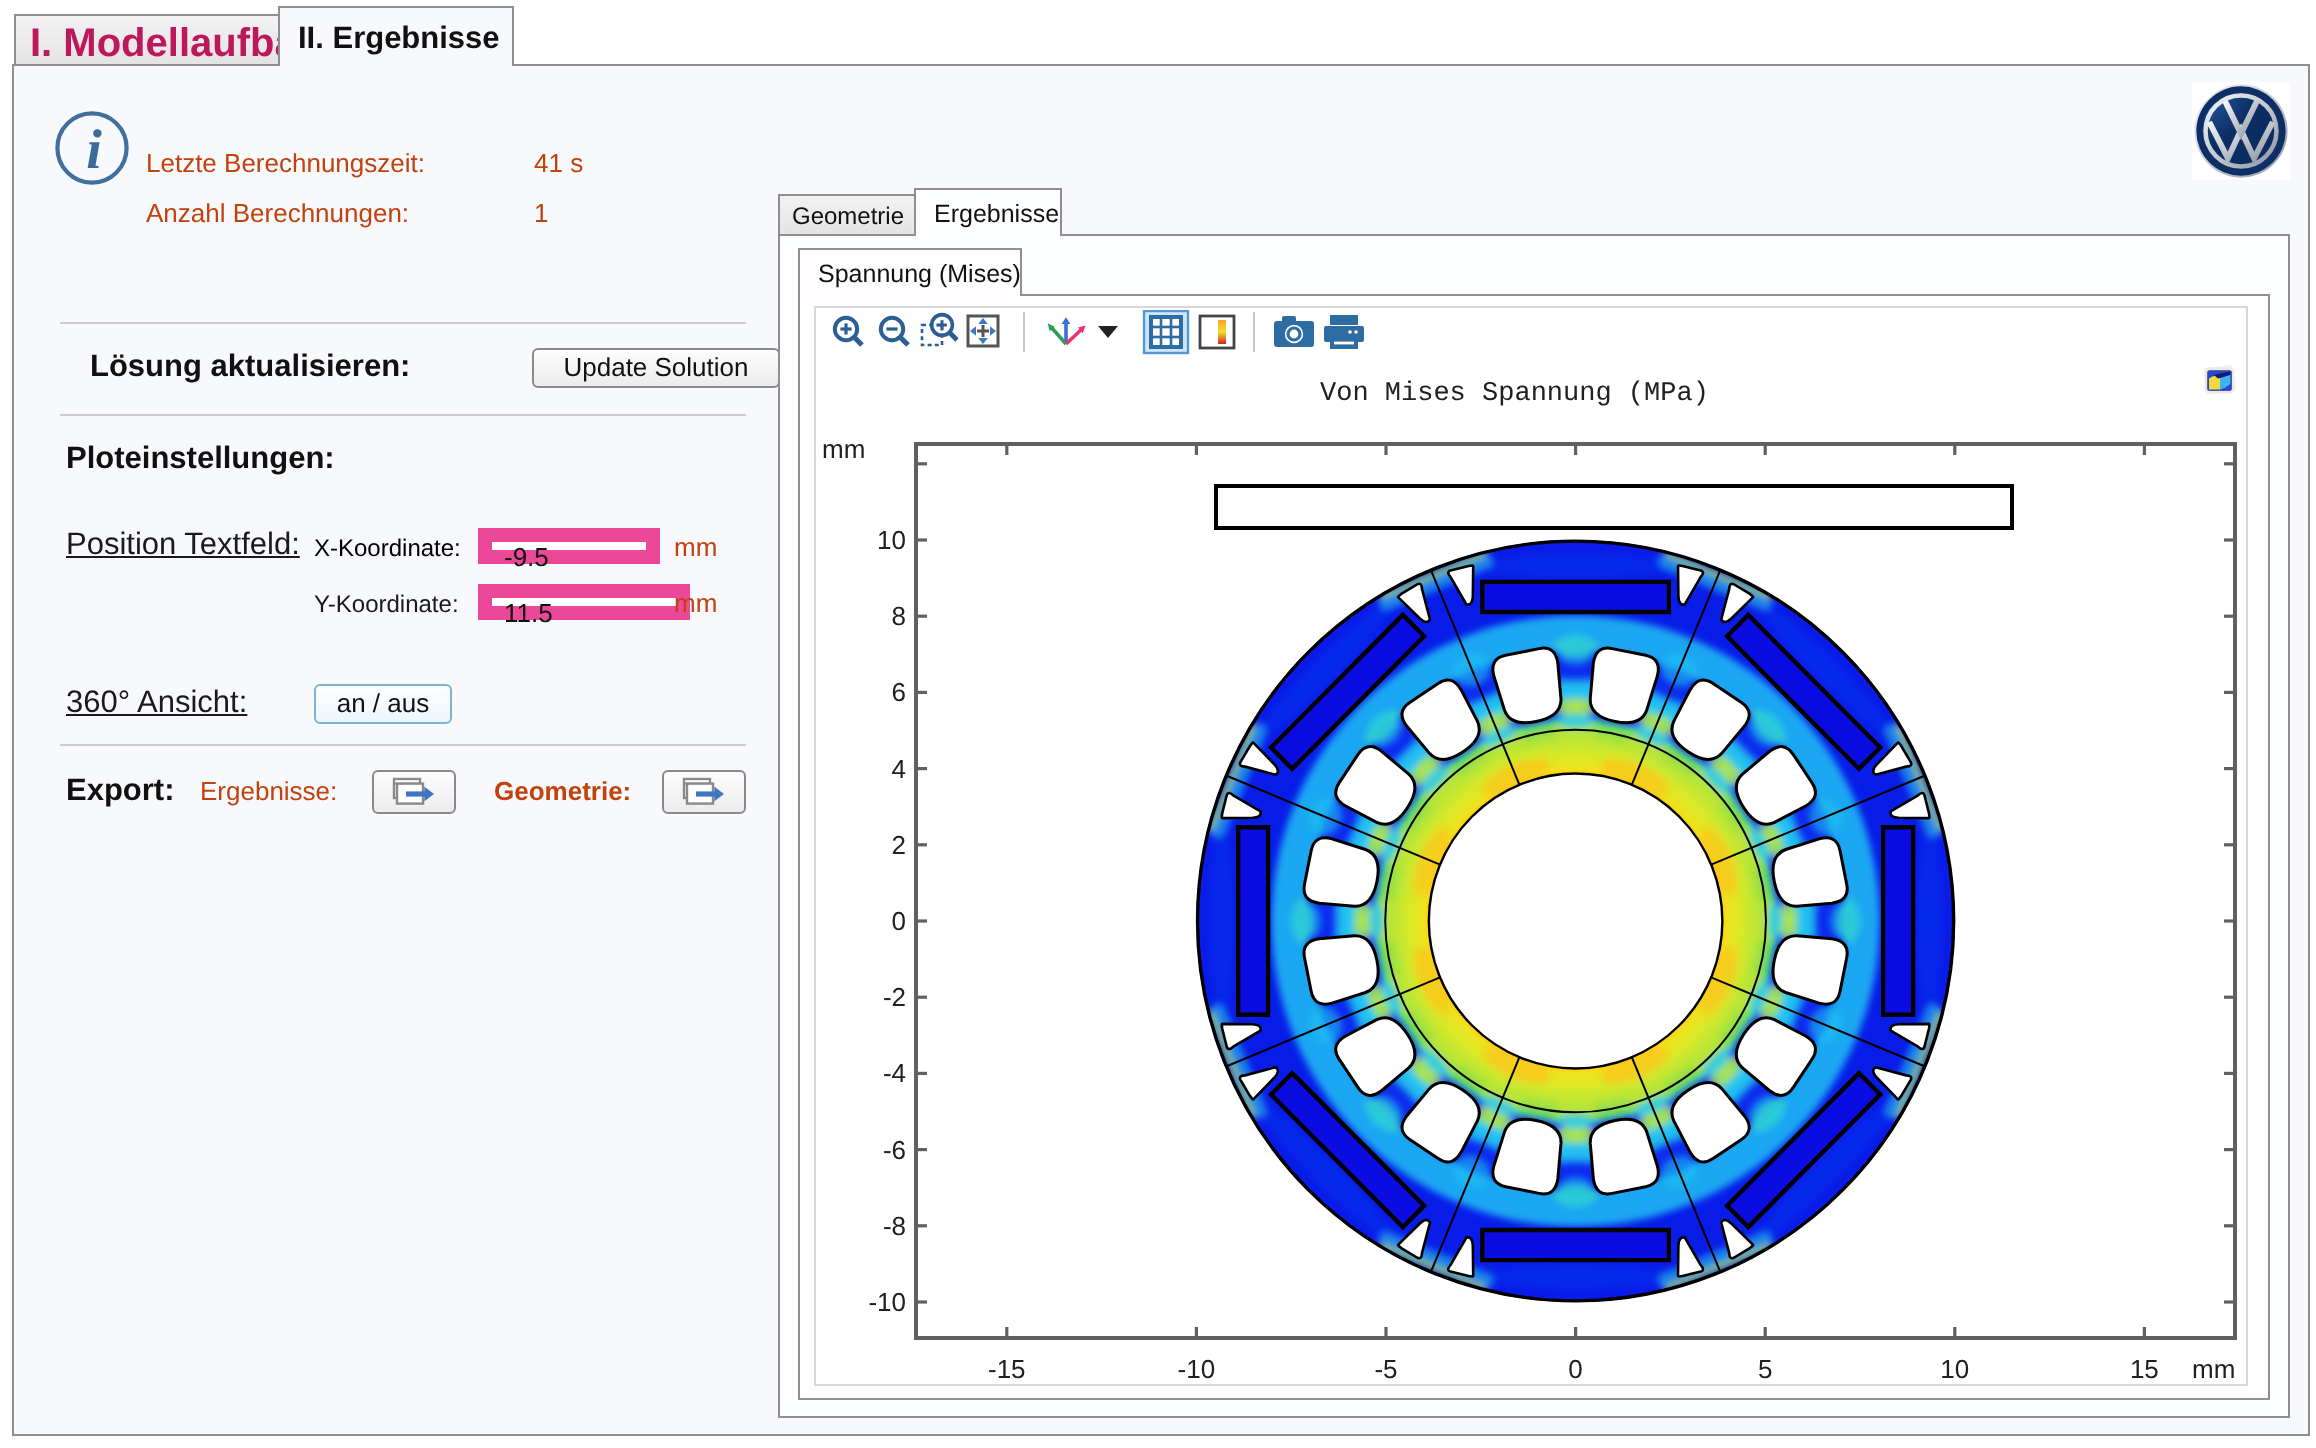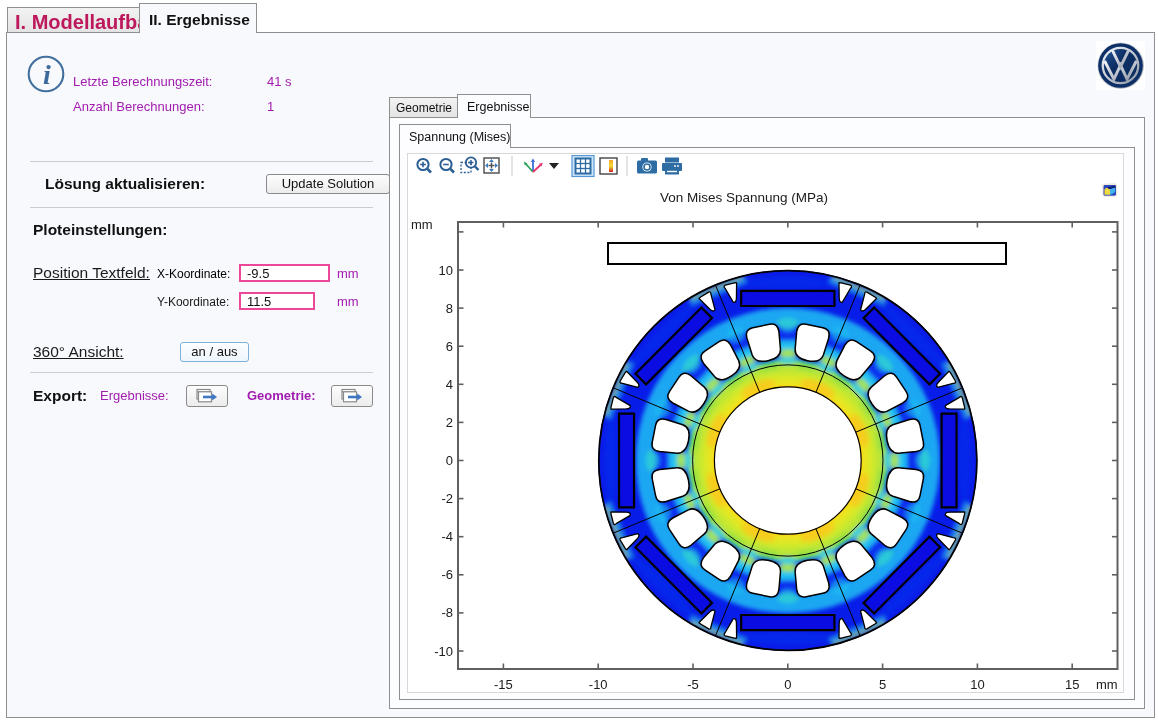--- a/index.html
+++ b/index.html
@@ -1,23 +1,23 @@
 <!DOCTYPE html>
 <html><head>
 <meta charset="utf-8">
 <style>
 * { margin:0; padding:0; box-sizing:border-box; }
 html,body { width:1158px; height:724px; background:#ffffff; font-family:"Liberation Sans", sans-serif; }
 #stage { position:relative; width:1158px; height:724px; overflow:hidden; background:#ffffff; }
 .abs { position:absolute; }
 .tab-inactive { background:linear-gradient(#f2f2f2,#e4e4e4); border:1px solid #8f8f8f; }
 .sep { position:absolute; height:1px; background:#cccccc; }
-.lbl { color:#a21caf; font-size:13px; }
+.lbl { color:#c2410c; font-size:13px; }
 .hdr { color:#111111; font-size:15.5px; font-weight:bold; }
-.inp { position:absolute; background:#ffffff; border:2px solid #ec4899; font-size:13px; color:#111; padding:0 0 0 6px; line-height:16px; }
+.inp { position:absolute; background:#ffffff; border:7px solid #ec4899; font-size:13px; color:#111; padding:0 0 0 6px; line-height:16px; }
 .btn { position:absolute; background:linear-gradient(#fdfdfd,#ececec); border:1px solid #8a8a8a; border-radius:3px; font-size:13px; color:#111; text-align:center; }
 </style>
 </head>
 <body>
 <div id="stage">
 
   <div class="abs tab-inactive" style="left:7px; top:7px; width:133px; height:26px;"></div>
   <div class="abs" style="left:15px; top:11px; font-size:20px; font-weight:bold; color:#be185d;">I. Modellaufbau</div>
   <div class="abs" style="left:139px; top:3px; width:118px; height:31px; background:#f8f9fc; border:1px solid #8f8f8f; border-bottom:none;"></div>
   <div class="abs" style="left:149px; top:11px; font-size:15.5px; font-weight:bold; color:#111;">II. Ergebnisse</div>
@@ -43,25 +43,25 @@
 
   <div class="sep" style="left:30px; top:207px; width:343px;"></div>
 
   <div class="abs hdr" style="left:33px; top:221px;">Ploteinstellungen:</div>
 
   <div class="abs" style="left:33px; top:264px; font-size:15.5px; color:#1a1a1a; text-decoration:underline;">Position Textfeld:</div>
   <div class="abs" style="left:157px; top:267px; font-size:12px; color:#000000;">X-Koordinate:</div>
   <div class="inp" style="left:239px; top:264px; width:91px; height:18px;">-9.5</div>
   <div class="abs lbl" style="left:337px; top:266px;">mm</div>
   <div class="abs" style="left:157px; top:295px; font-size:12px; color:#1a1a1a;">Y-Koordinate:</div>
-  <div class="inp" style="left:239px; top:292px; width:76px; height:18px;">11.5</div>
+  <div class="inp" style="left:239px; top:292px; width:106px; height:18px;">11.5</div>
   <div class="abs lbl" style="left:337px; top:294px;">mm</div>
 
   <div class="abs" style="left:33px; top:343px; font-size:15.5px; color:#1a1a1a; text-decoration:underline;">360° Ansicht:</div>
-  <div class="btn" style="left:157px; top:342px; width:69px; height:20px; line-height:18px; border:1px solid #7db2d8; background:linear-gradient(#fdfeff,#eef6fc);margin-left:23px;">an / aus</div>
+  <div class="btn" style="left:157px; top:342px; width:69px; height:20px; line-height:18px; border:1px solid #7db2d8; background:linear-gradient(#fdfeff,#eef6fc);">an / aus</div>
 
   <div class="sep" style="left:30px; top:372px; width:343px;"></div>
 
   <div class="abs hdr" style="left:33px; top:387px;">Export:</div>
   <div class="abs lbl" style="left:100px; top:388px;">Ergebnisse:</div>
   <div class="btn" style="left:186px; top:385px; width:42px; height:22px;">
     <svg width="26" height="17" viewBox="0 0 26 17" style="margin-top:2px;">
       <rect x="3" y="1.5" width="13" height="9.5" fill="#ffffff" stroke="#8a8a8a" stroke-width="1.2"></rect>
       <line x1="3" y1="3.8" x2="16" y2="3.8" stroke="#8a8a8a" stroke-width="1"></line>
       <rect x="4.5" y="3.8" width="13" height="10" fill="#ffffff" stroke="#8a8a8a" stroke-width="1.2"></rect>
@@ -193,21 +193,21 @@
     <g fill="#2e6da4">
       <rect x="253" y="2.5" width="14" height="5"></rect>
       <rect x="250" y="8" width="20" height="8" rx="1"></rect>
       <rect x="253" y="13.5" width="14" height="6" fill="#2e6da4"></rect>
       <line x1="255" y1="16.5" x2="265" y2="16.5" stroke="#ffffff" stroke-width="1.4"></line>
       <circle cx="263" cy="11" r="0.9" fill="#ffffff"></circle>
         <circle cx="266" cy="11" r="0.9" fill="#ffffff"></circle>
     </g>
   </svg>
 
-  <div class="abs" style="left:660px; top:190px; font-size:13.5px; color:#202020;">Von Mises Spannung (MPa)</div>
+  <div class="abs" style="left:660px; top:190px; font-size:13.5px; color:#202020;font-family:Liberation Mono, monospace;">Von Mises Spannung (MPa)</div>
 
   <svg class="abs" style="left:1099px; top:181px;" width="21" height="18" viewBox="0 0 21 18">
     <path d="M3 3 L17 1.5 L19 14 L5 16.5 Z" fill="#f2f1ed"></path>
     <rect x="4" y="3.5" width="13.5" height="11.5" rx="1.5" fill="#1b2f9e" stroke="#efe9da" stroke-width="1.4"></rect>
     <rect x="4.8" y="4.2" width="12" height="10.2" rx="1" fill="#2748c6"></rect>
     <path d="M5.5 13.8 L5.5 8.2 Q8.5 5.8 11 7.6 L11 13.8 Z" fill="#f2d93e"></path>
     <path d="M11 13.8 L11 8 L16.2 6.4 L16.2 11 Q13.5 13.2 11 13.8 Z" fill="#3fb9ef" opacity="0.95"></path>
     <path d="M8 6.5 L16.2 4.6 L16.2 6.4 L10 8.2 Z" fill="#101d72"></path>
   </svg>
 

